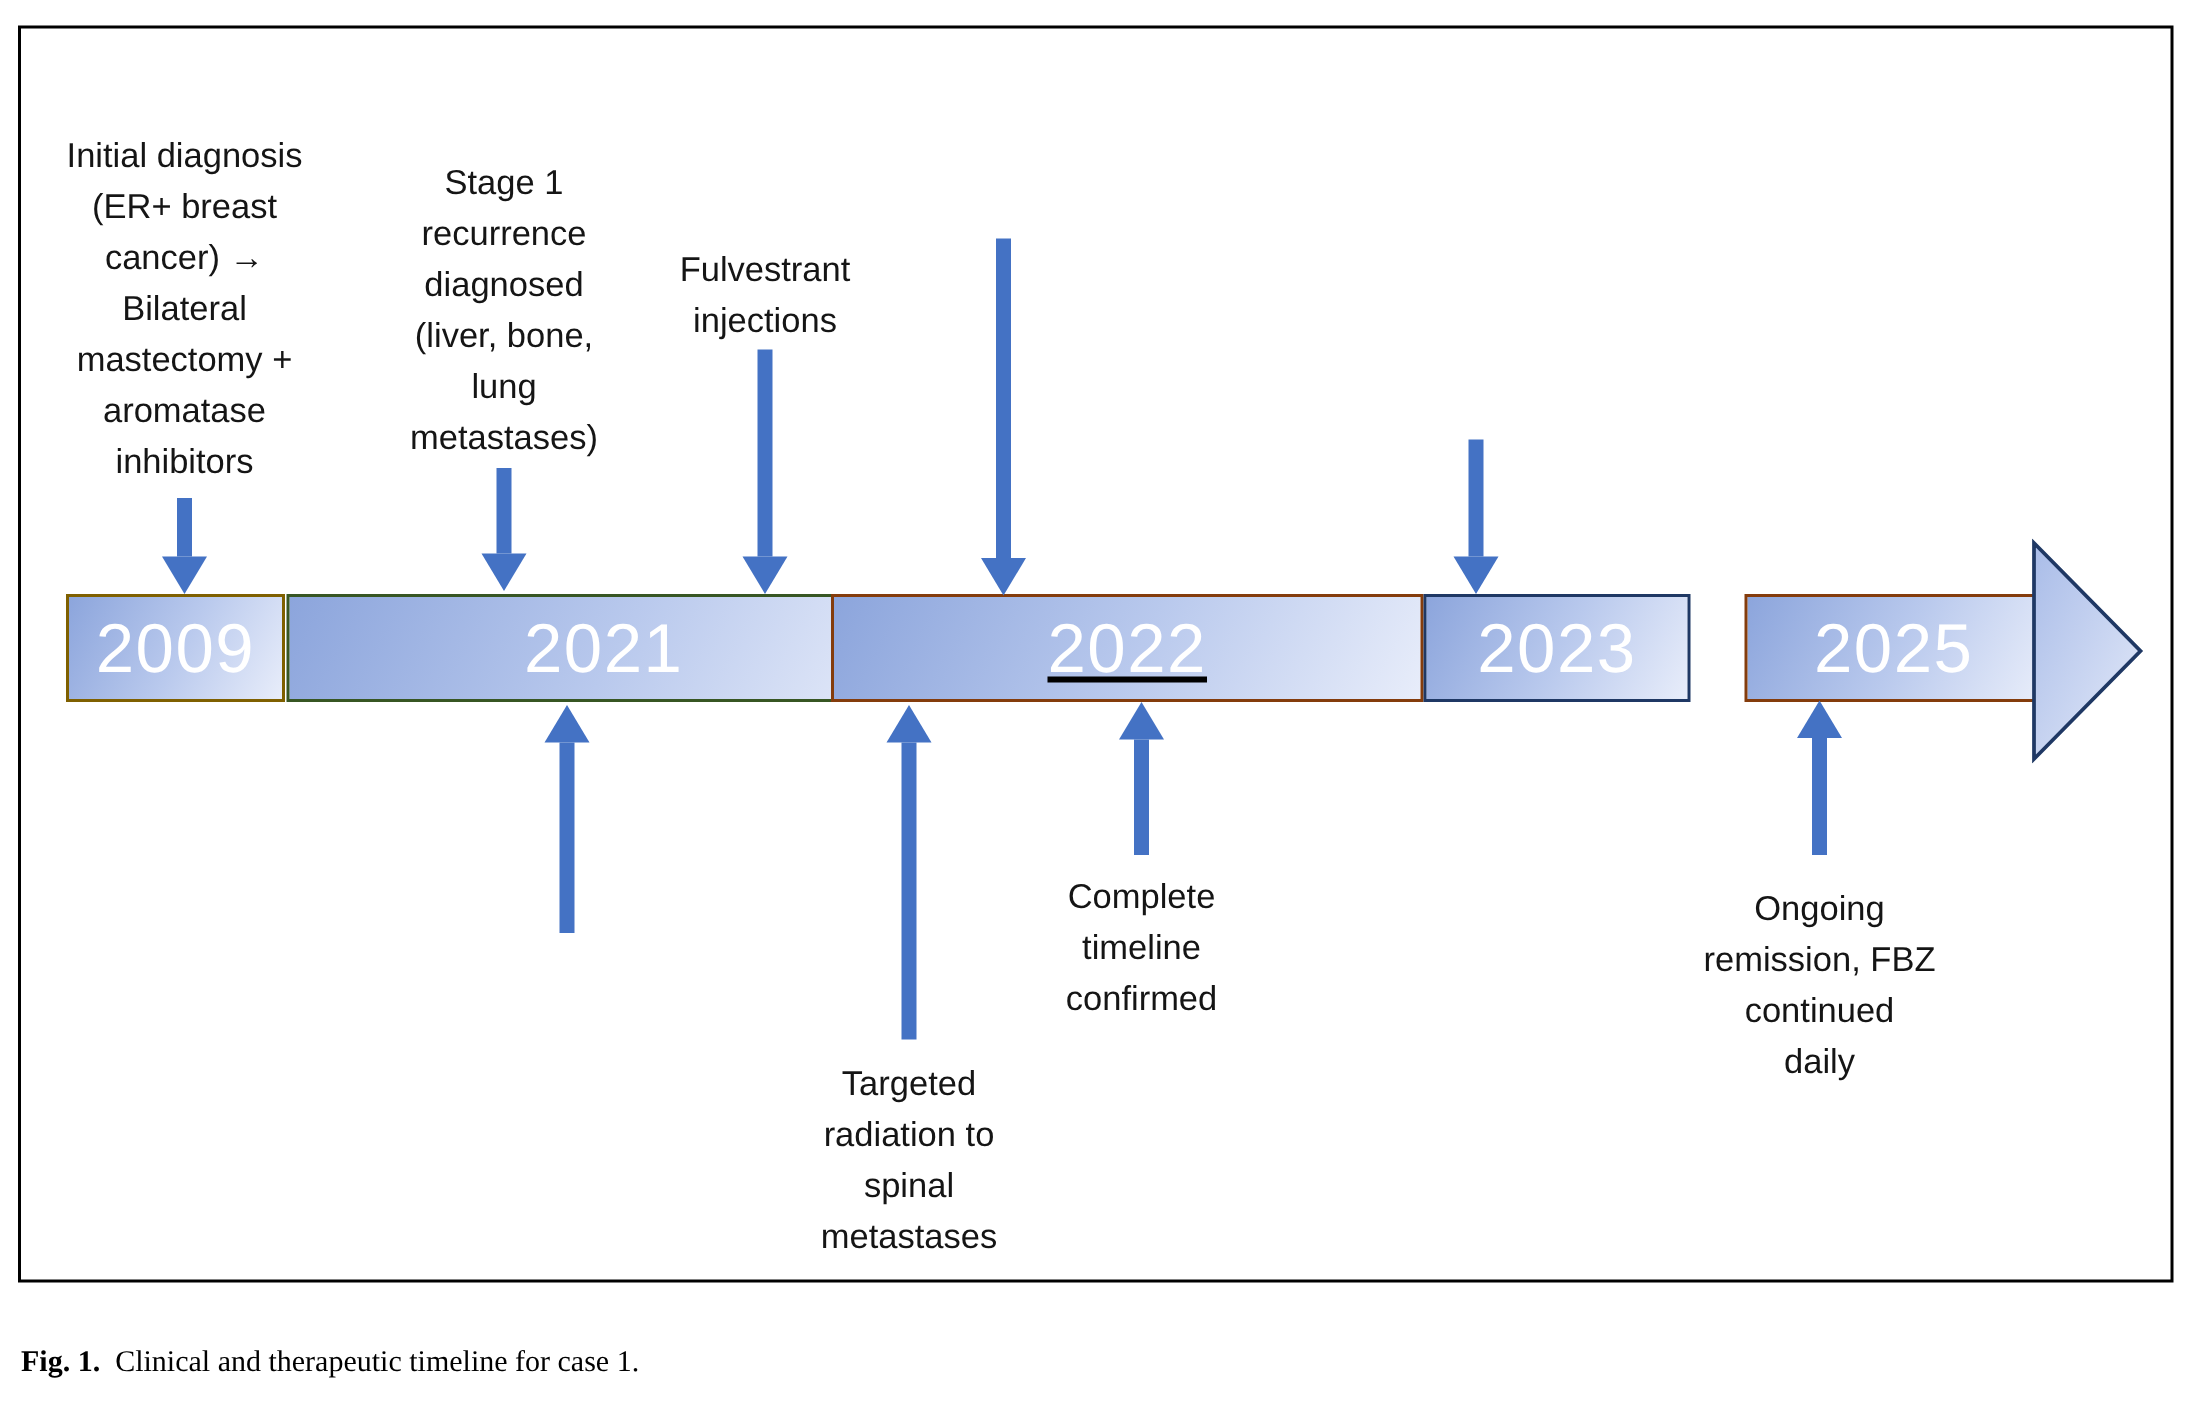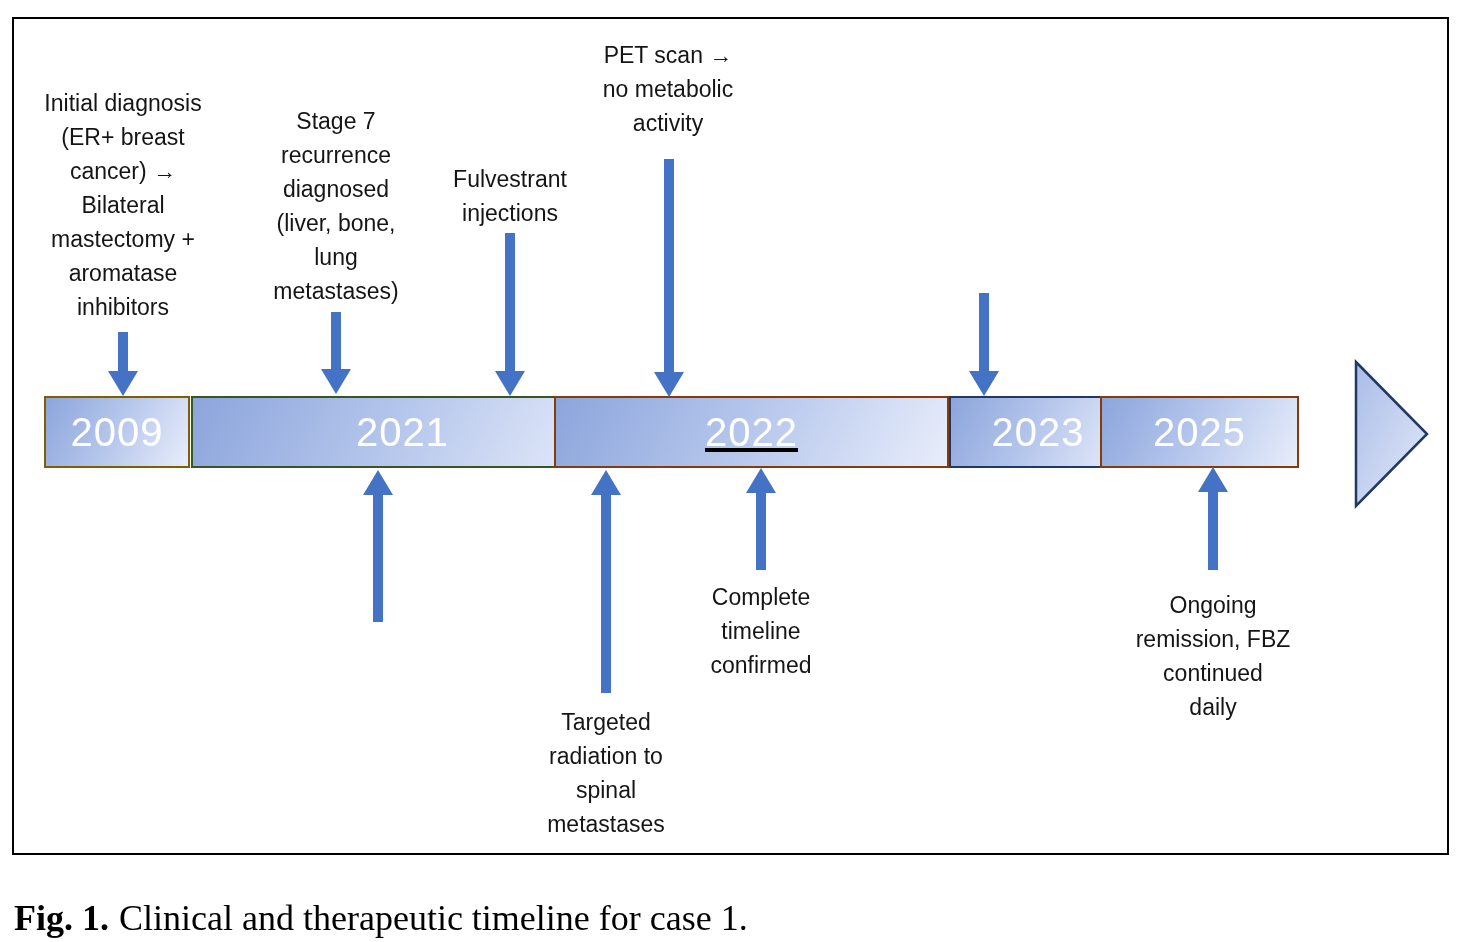--- a/index.html
+++ b/index.html
@@ -7,21 +7,21 @@
   .stage { position:relative; width:1464px; height:942px; overflow:hidden; }
 
   .frame { position:absolute; left:12px; top:17px; width:1433px; height:834px;
            border:2px solid #000; background:#fff; }
 
   
   .seg { position:absolute; top:396px; height:72px; box-sizing:border-box;
          border:2px solid #555;
          background:linear-gradient(118deg,#8CA5DC 0%,#B9C9ED 52%,#E8EDFA 100%);
          display:flex; align-items:center; justify-content:center; }
-  .seg-label { color:#ffffff; font-size:40px; letter-spacing:1px; }
+  .seg-label { color:#ffffff; font-size:46px; letter-spacing:1px; }
 
   
   .ann { position:absolute; transform:translateX(-50%);
          white-space:pre-line; text-align:center;
          font-size:23px; line-height:34px; color:#151515; }
 
   
   .varrow { position:absolute; width:30px; transform:translateX(-50%);
             display:flex; align-items:center; }
   .varrow.down { flex-direction:column; }
@@ -30,21 +30,21 @@
   .varrow .head  { width:0; height:0;
                    border-left:15px solid transparent;
                    border-right:15px solid transparent; }
   .varrow.down .head { border-top:25px solid var(--arrow,#4472C4); }
   .varrow.up   .head { border-bottom:25px solid var(--arrow,#4472C4); }
 
   .tri { position:absolute; left:1354px; top:359px; }
 
   
   .caption { position:absolute; left:14px; top:897px;
-             font-family:"Liberation Serif", serif; font-size:36px; color:#000; }
+             font-family:"Liberation Serif", serif; font-size:20px; color:#000; }
   .cap-label { font-weight:700; margin-right:10px; }
 </style>
 </head>
 <body>
 
 <div class="stage">
 
   <div class="frame"></div>
 
   <div class="seg" style="left: 44px; width: 146px; border-color: rgb(127, 96, 0);">
@@ -52,52 +52,49 @@
   </div>
   <div class="seg" style="left: 191px; width: 423px; border-color: rgb(55, 86, 35); text-align: right;">
     <span class="seg-label">2021</span>
   </div>
   <div class="seg" style="left: 554px; width: 395px; border-color: rgb(132, 60, 12); text-decoration: underline;">
     <span class="seg-label">2022</span>
   </div>
   <div class="seg" style="left: 949px; width: 178px; border-color: rgb(31, 56, 100);">
     <span class="seg-label">2023</span>
   </div>
-  <div class="seg" style="left: 1100px; width: 199px; border-color: rgb(132, 60, 12);">
+  <div class="seg" style="left: 1163px; width: 199px; border-color: rgb(132, 60, 12);">
     <span class="seg-label">2025</span>
   </div>
 
   <svg class="tri" width="76" height="150" viewBox="0 0 76 150">
     <defs>
       <linearGradient id="triGrad" x1="0" y1="0" x2="1" y2="1">
         <stop offset="0" stop-color="#A9BCE8"></stop>
         <stop offset="1" stop-color="#E4EAF9"></stop>
       </linearGradient>
     </defs>
     <polygon points="2,3 73,75 2,147" fill="url(#triGrad)" style="stroke:var(--arrowhead_border,#1F3864)" stroke-width="2.5" stroke-linejoin="miter"></polygon>
   </svg>
 
   <div class="ann" style="left:123px;top:86px">Initial diagnosis
 (ER+ breast
 cancer) →
 Bilateral
 mastectomy +
 aromatase
 inhibitors</div>
-  <div class="ann" style="left:336px;top:104px">Stage 7
+  <div class="ann" style="left:336px;top:104px">Stage 1
 recurrence
 diagnosed
 (liver, bone,
 lung
 metastases)</div>
   <div class="ann" style="left:510px;top:162px">Fulvestrant
 injections</div>
-  <div class="ann" style="left:668px;top:38px">PET scan →
-no metabolic
-activity</div>
 
   <div class="ann" style="left:606px;top:705px">Targeted
 radiation to
 spinal
 metastases</div>
   <div class="ann" style="left:761px;top:580px">Complete
 timeline
 confirmed</div>
   <div class="ann" style="left:1213px;top:588px">Ongoing
 remission, FBZ

